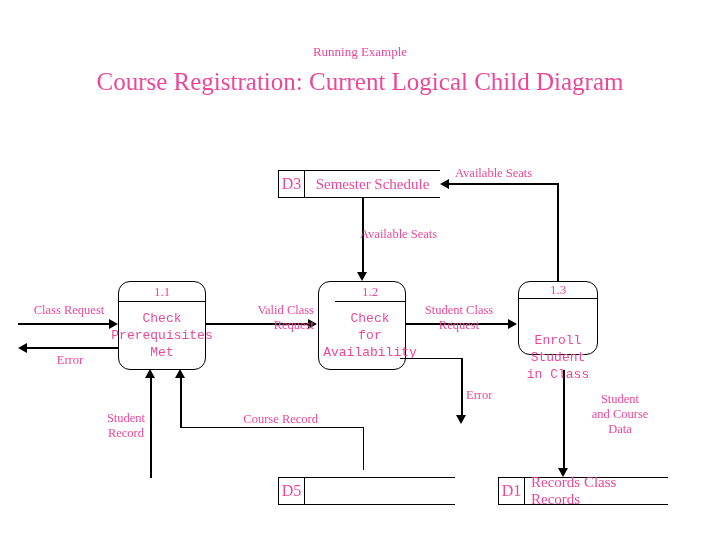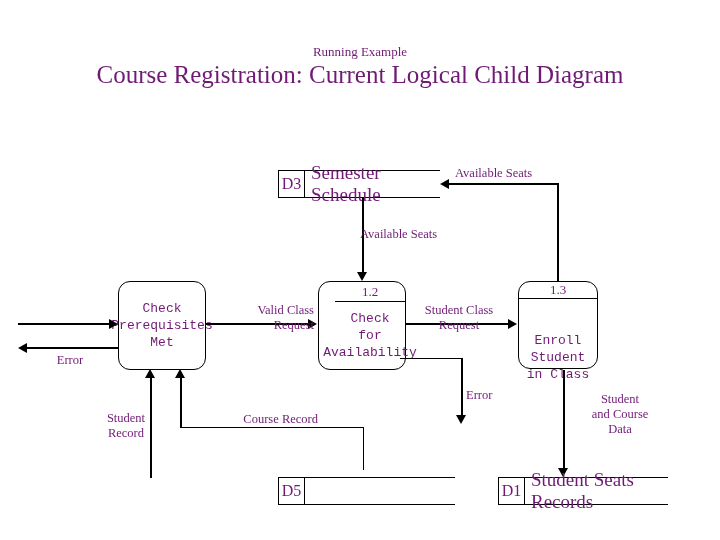--- a/index.html
+++ b/index.html
@@ -6,36 +6,36 @@
     margin: 0;
     padding: 0;
     background: #ffffff;
   }
   #canvas {
     position: relative;
     width: 720px;
     height: 540px;
     background: #ffffff;
     font-family: "Liberation Serif", "DejaVu Serif", serif;
-    color: #701a75;
+    color: #ec4899;
     overflow: hidden;
   }
   .subtitle {
     position: absolute;
     left: 0;
     top: 44px;
     width: 720px;
     text-align: center;
     font-size: 13px;
     line-height: 16px;
   }
   .title {
     position: absolute;
     left: 0;
-    top: 60px;
+    top: 67px;
     width: 720px;
     text-align: center;
     font-size: 25px;
     line-height: 30px;
   }
   
   .store {
     position: absolute;
     border-top: 1.5px solid #000;
     border-bottom: 1.5px solid #000;
@@ -53,21 +53,21 @@
     align-items: center;
     justify-content: center;
     font-size: 16px;
     box-sizing: border-box;
   }
   .store .nm {
     flex: 1;
     display: flex;
     align-items: center;
     justify-content: center;
-    font-size: 19px;
+    font-size: 15px;
     padding: 0 6px;
     box-sizing: border-box;
   }
   
   .process {
     position: absolute;
     border: 1.5px solid #000;
     border-radius: 12px;
     box-sizing: border-box;
     background: #fff;
@@ -151,41 +151,43 @@
   <div class="vline" style="left:362px; top:198px; height:76px;"></div>
   <div class="arrow ar-down" style="left:357px; top:272px;"></div>
   <div class="flabel" style="left:360px; top:227px; width:170px; text-align:left;">Available Seats</div>
 
   <div class="vline" style="left:557px; top:183px; height:98px;"></div>
   <div class="hline" style="left:449px; top:183px; width:110px;"></div>
   <div class="arrow ar-left" style="left:440px; top:179px;"></div>
   <div class="flabel" style="left:455px; top:166px; width:160px; text-align:left;">Available Seats</div>
 
   <div class="process" style="left:118px; top:281px; width:88px; height:89px;">
+    <div class="pnum">1.1</div>
     <div class="pname">Check
 Prerequisites
 Met</div>
   </div>
 
   <div class="process" style="left:318px; top:281px; width:88px; height:89px;padding-left:16px;">
     <div class="pnum">1.2</div>
     <div class="pname">Check
 for
 Availability</div>
   </div>
 
-  <div class="process" style="left:518px; top:281px; width:80px; height:88px;gap:33px;">
+  <div class="process" style="left:518px; top:281px; width:80px; height:74px;gap:33px;">
     <div class="pnum">1.3</div>
     <div class="pname">Enroll
 Student
 in Class</div>
   </div>
 
   <div class="hline" style="left:18px; top:323px; width:92px;"></div>
   <div class="arrow ar-right" style="left:109px; top:319px;"></div>
+  <div class="flabel" style="left:14px; top:303px; width:110px;">Class Request</div>
 
   <div class="hline" style="left:27px; top:347px; width:91px;"></div>
   <div class="arrow ar-left" style="left:18px; top:343px;"></div>
   <div class="flabel" style="left:20px; top:353px; width:100px;">Error</div>
 
   <div class="hline" style="left:206px; top:323px; width:103px;"></div>
   <div class="arrow ar-right" style="left:308px; top:319px;"></div>
   <div class="flabel" style="left:214px; top:303px; width:100px;text-align:right;">Valid Class
 Request</div>
 
@@ -216,16 +218,16 @@
   <div class="thinv" style="left:363px; top:427px; height:43px;"></div>
   <div class="flabel" style="left:198px; top:412px; width:120px; text-align:right;">Course Record</div>
 
 
   <div class="store" style="left:278px; top:477px; width:177px;">
     <div class="id">D5</div>
   </div>
 
   <div class="store" style="left:498px; top:477px; width:170px;">
     <div class="id">D1</div>
-    <div class="nm">Student Seats Records</div>
+    <div class="nm">Records Class Records</div>
   </div>
 
 </div>
 
 </body></html>

